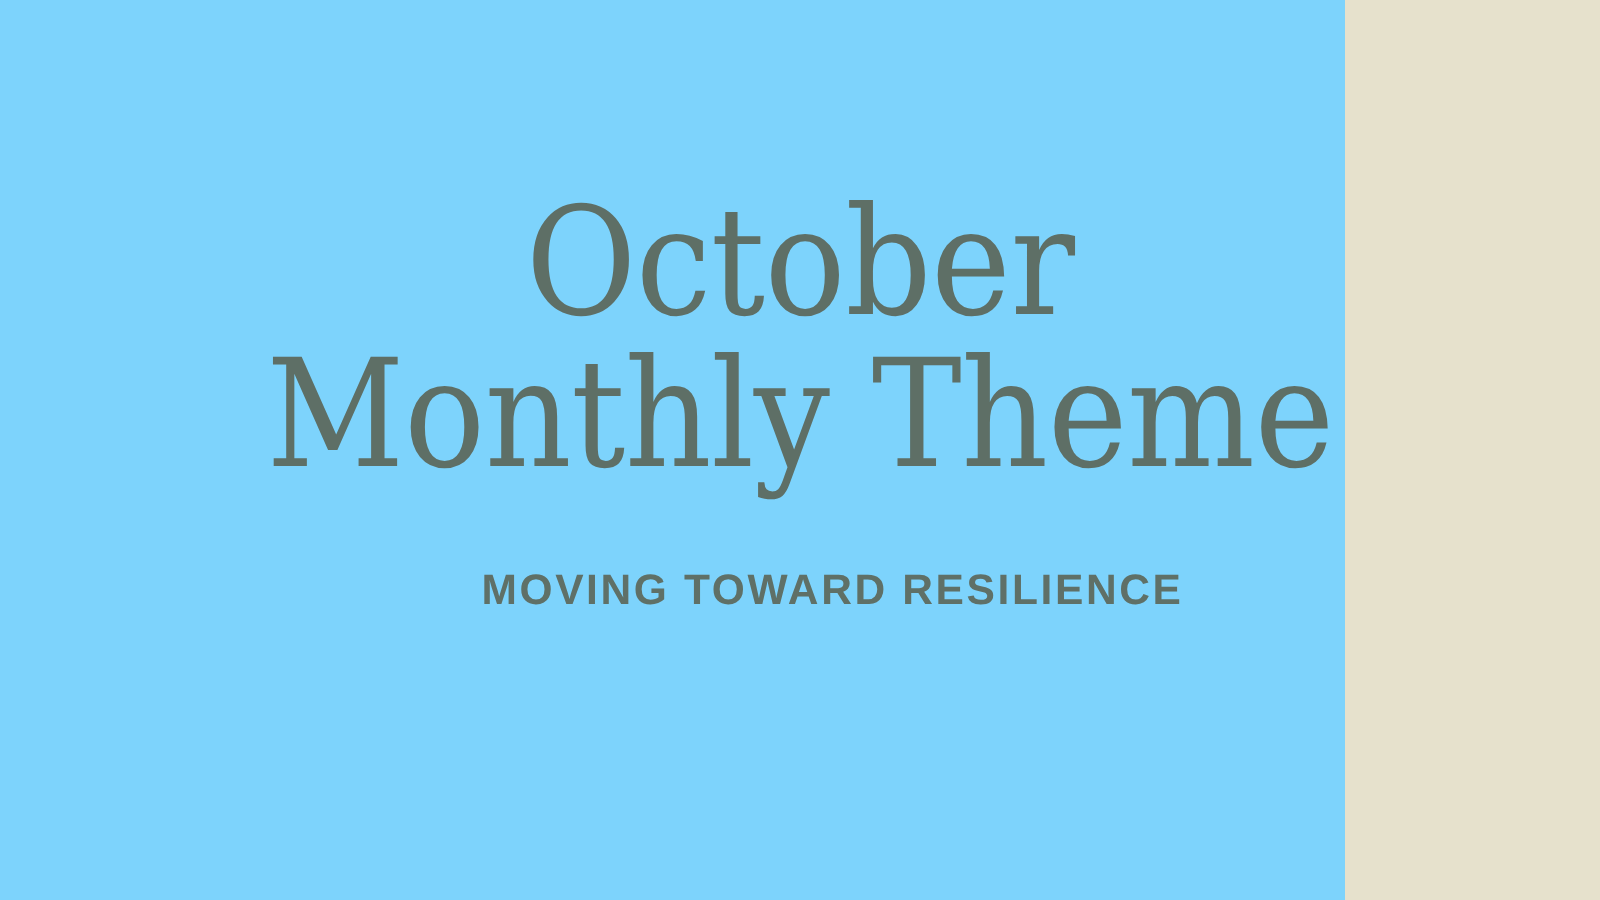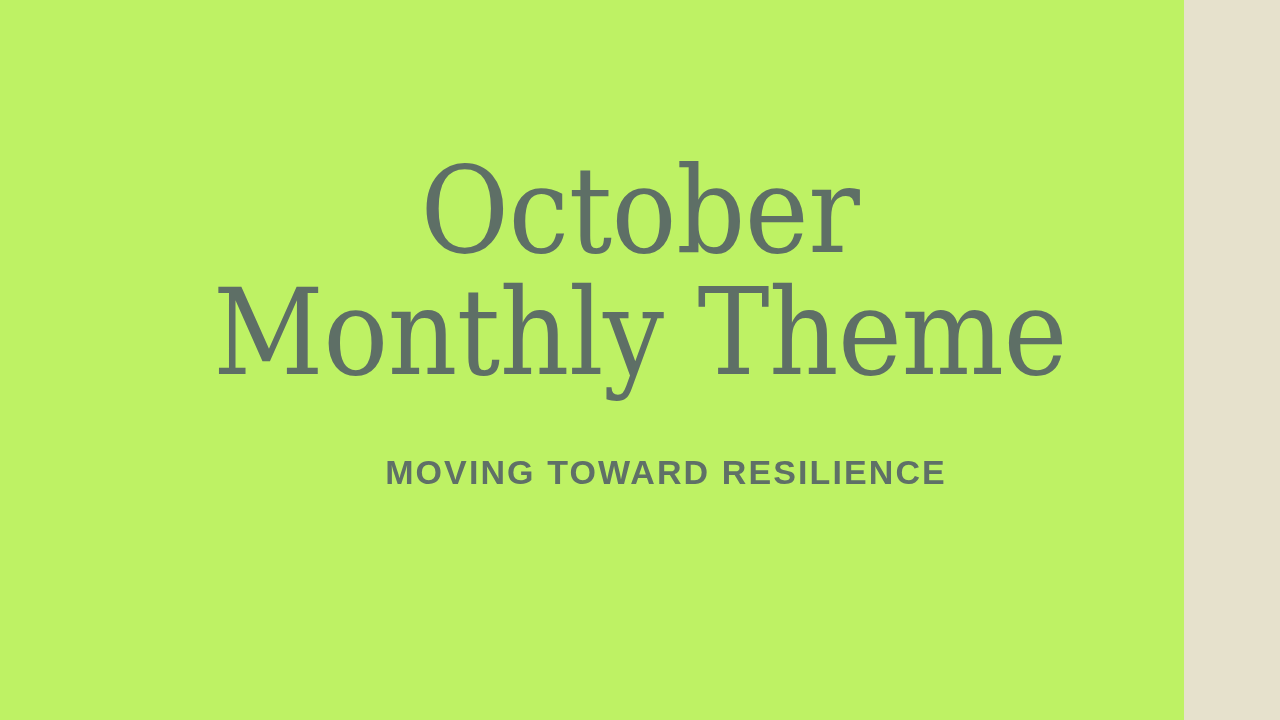--- a/index.html
+++ b/index.html
@@ -13,23 +13,23 @@
     height: 720px;
     overflow: hidden;
     background: #e6e1cc;
     font-family: "Liberation Sans", sans-serif;
     -webkit-font-smoothing: antialiased;
   }
 
   
   .slide {
     position: relative;
-    width: 1184px;
+    width: 1076px;
     height: 720px;
-    background: #bef264;
+    background: #7dd3fc;
     display: flex;
     flex-direction: column;
     align-items: center;
     justify-content: flex-start;
     box-sizing: border-box;
   }
 
   .slide-content {
     position: absolute;
     left: 0;

